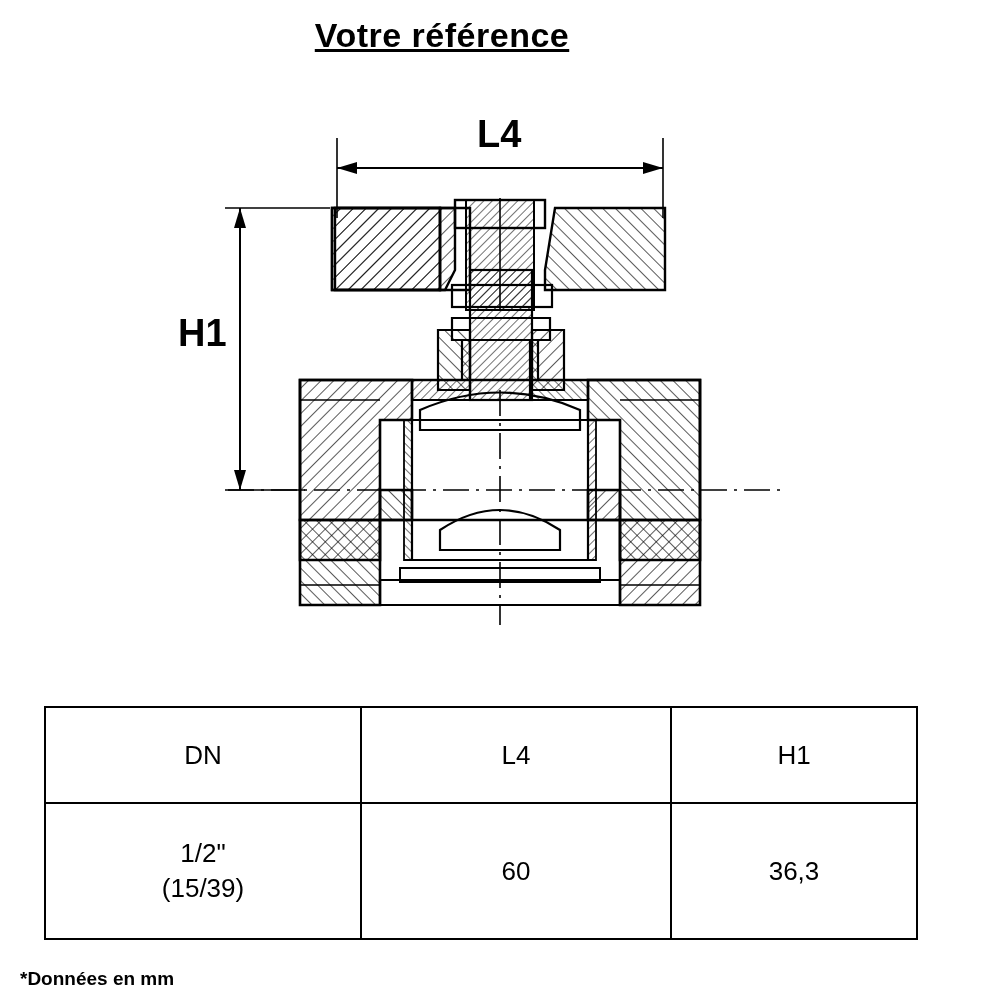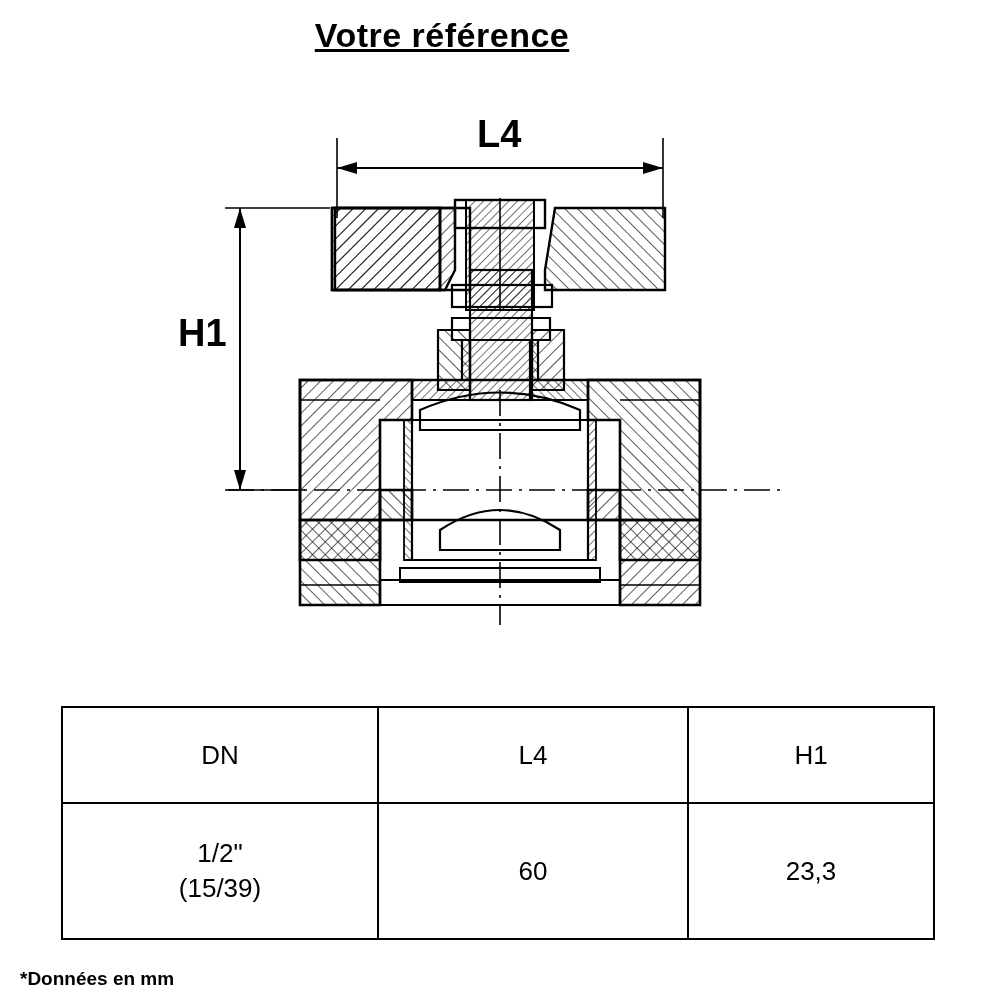--- a/index.html
+++ b/index.html
@@ -47,21 +47,20 @@
   #label-h1 { left: 178px; top: 222px; }
 
   
   #spec-table {
     position: absolute;
     left: 44px;
     top: 706px;
     width: 872px;
     border-collapse: collapse;
     table-layout: fixed;
-    margin-left: 17px;
   }
   #spec-table th, #spec-table td {
     border: 2px solid #000000;
     text-align: center;
     font-weight: normal;
     font-size: 26px;
     font-family: "Liberation Sans", sans-serif;
     color: #000;
   }
   #spec-table th { height: 92px; }
@@ -197,18 +196,18 @@
   </thead>
   <tbody>
     <tr>
       <td>
         <div class="cell-multiline">
           <div>1/2"</div>
           <div>(15/39)</div>
         </div>
       </td>
       <td>60</td>
-      <td>23,3</td>
+      <td>36,3</td>
     </tr>
   </tbody>
 </table>
 
 <div id="footnote">*Données en mm</div>
 
 </body></html>

